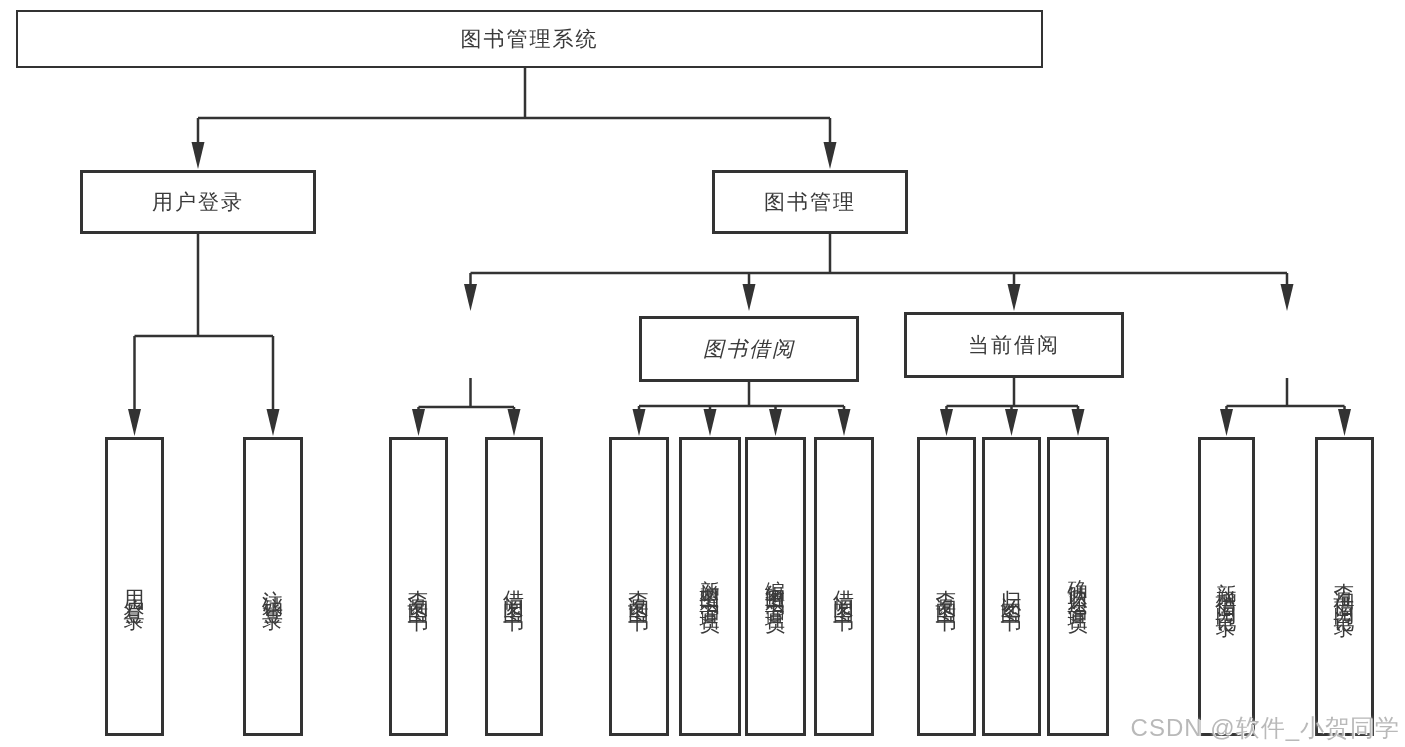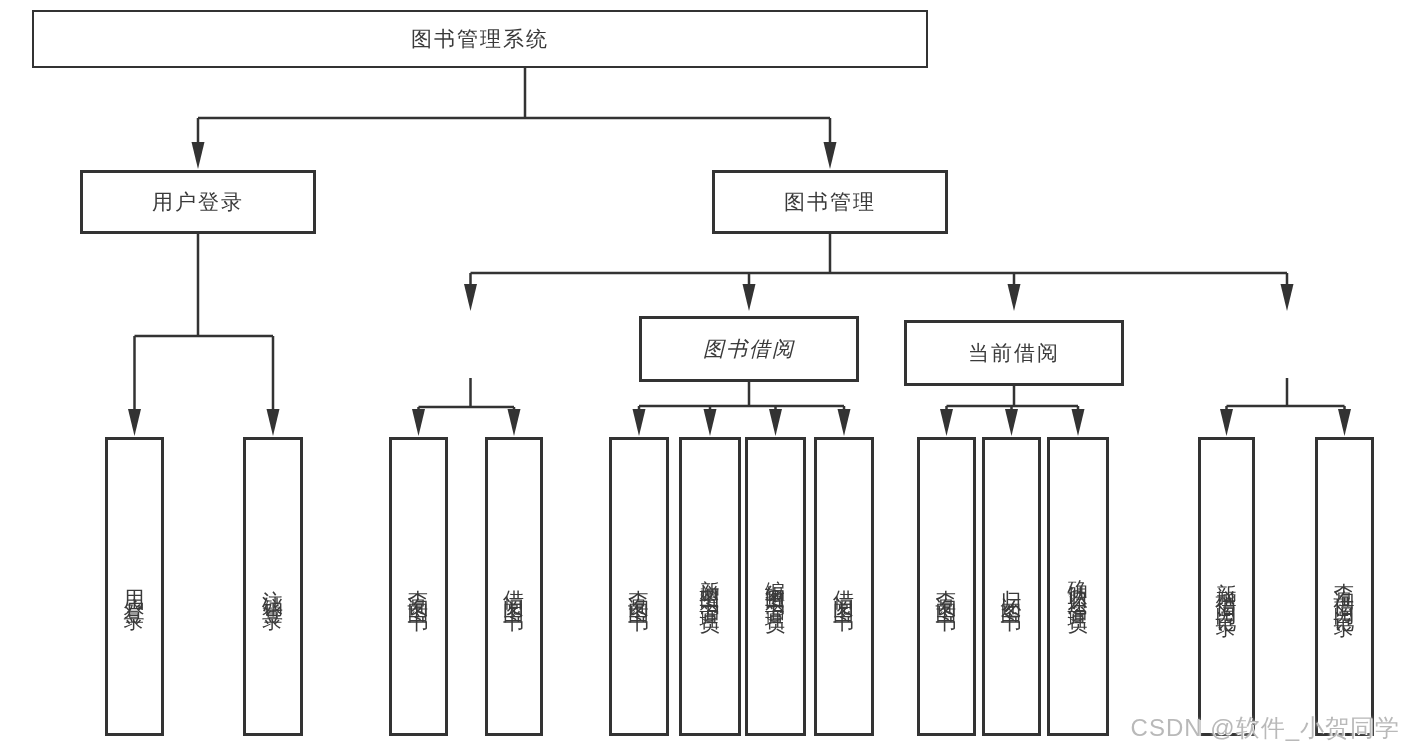--- a/index.html
+++ b/index.html
@@ -73,27 +73,27 @@
       <polygon points="775.5,436 769,409 782,409"></polygon>
       <polygon points="844,436 837.5,409 850.5,409"></polygon>
       <polygon points="946.5,436 940,409 953,409"></polygon>
       <polygon points="1011.5,436 1005,409 1018,409"></polygon>
       <polygon points="1078,436 1071.5,409 1084.5,409"></polygon>
       <polygon points="1226.5,436 1220,409 1233,409"></polygon>
       <polygon points="1344.5,436 1338,409 1351,409"></polygon>
     </g>
   </svg>
 
-  <div class="node root" style="left:32px;top:10px;width:896px;height:58px;">图书管理系统</div>
+  <div class="node root" style="left:16px;top:10px;width:1027px;height:58px;">图书管理系统</div>
 
   <div class="node" style="left:80px;top:170px;width:236px;height:64px;">用户登录</div>
-  <div class="node" style="left:712px;top:170px;width:236px;height:64px;">图书管理</div>
+  <div class="node" style="left:712px;top:170px;width:196px;height:64px;">图书管理</div>
 
   <div class="node" style="left:639px;top:316px;width:220px;height:66px;font-style:italic;">图书借阅</div>
-  <div class="node" style="left:904px;top:312px;width:220px;height:66px;margin-top:8px;">当前借阅</div>
+  <div class="node" style="left:904px;top:312px;width:220px;height:66px;">当前借阅</div>
 
   <div class="node vert" style="left:105px;top:437px;width:59px;height:299px;">用户登录</div>
   <div class="node vert" style="left:243px;top:437px;width:60px;height:299px;">注销登录</div>
 
   <div class="node vert" style="left:389px;top:437px;width:59px;height:299px;">查询图书</div>
   <div class="node vert" style="left:485px;top:437px;width:58px;height:299px;">借阅图书</div>
 
   <div class="node vert" style="left:609px;top:437px;width:60px;height:299px;">查询图书</div>
   <div class="node vert long" style="left:679px;top:437px;width:62px;height:299px;">新增图书（管理员）</div>
   <div class="node vert long" style="left:745px;top:437px;width:61px;height:299px;">编辑图书（管理员）</div>

